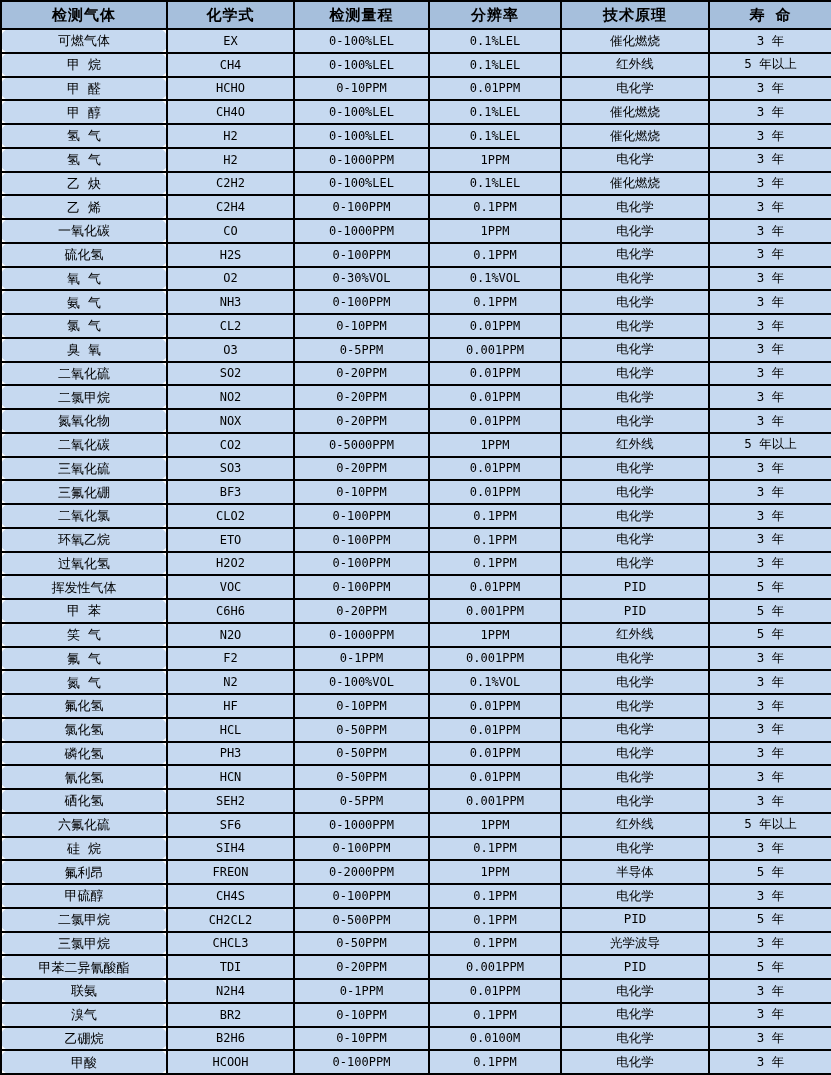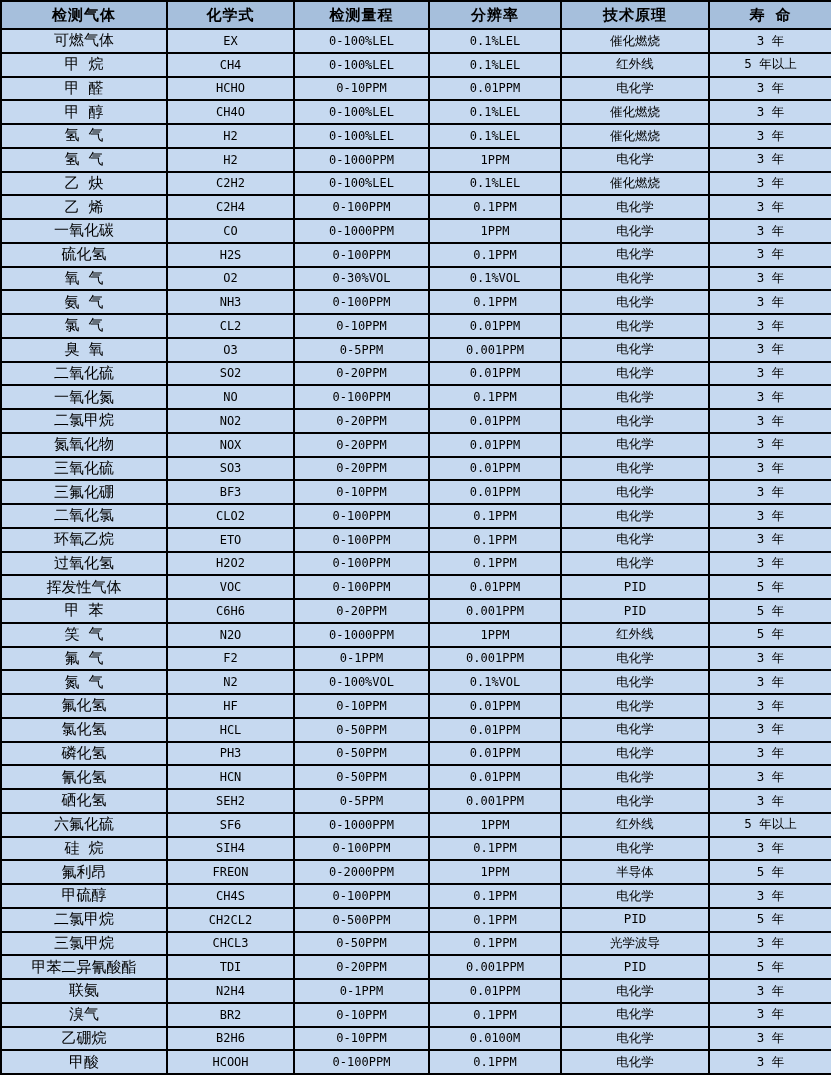--- a/index.html
+++ b/index.html
@@ -32,21 +32,21 @@
     font-weight:bold;
     height:26px;
     letter-spacing:1px;
   }
   .spec-table td{
     background:var(--row-bg);
     font-size:12px;
     height:21px;
     line-height:1;
   }
-  .spec-table td.cell-gas{font-size:15px;}
+  .spec-table td.cell-gas{font-size:13px;border-radius:9px;}
   .spec-table td.cell-principle,
   .spec-table td.cell-lifespan{font-size:12.5px;}
   col.c-gas{width:166px;}
   col.c-formula{width:127px;}
   col.c-range{width:135px;}
   col.c-resolution{width:132px;}
   col.c-principle{width:148px;}
   col.c-lifespan{width:123px;}
 </style>
 </head>
@@ -186,42 +186,42 @@
       </tr>
       <tr>
         <td class="cell-gas">二氧化硫</td>
         <td class="cell-formula">SO2</td>
         <td class="cell-range">0-20PPM</td>
         <td class="cell-resolution">0.01PPM</td>
         <td class="cell-principle">电化学</td>
         <td class="cell-lifespan">3 年</td>
       </tr>
       <tr>
-        <td class="cell-gas">一氧化氮</td>
-        <td class="cell-formula">NO</td>
-        <td class="cell-range">0-100PPM</td>
-        <td class="cell-resolution">0.1PPM</td>
-        <td class="cell-principle">电化学</td>
-        <td class="cell-lifespan">3 年</td>
-      </tr>
-      <tr>
         <td class="cell-gas">二氯甲烷</td>
         <td class="cell-formula">NO2</td>
         <td class="cell-range">0-20PPM</td>
         <td class="cell-resolution">0.01PPM</td>
         <td class="cell-principle">电化学</td>
         <td class="cell-lifespan">3 年</td>
       </tr>
       <tr>
         <td class="cell-gas">氮氧化物</td>
         <td class="cell-formula">NOX</td>
         <td class="cell-range">0-20PPM</td>
         <td class="cell-resolution">0.01PPM</td>
         <td class="cell-principle">电化学</td>
         <td class="cell-lifespan">3 年</td>
+      </tr>
+      <tr>
+        <td class="cell-gas">二氧化碳</td>
+        <td class="cell-formula">CO2</td>
+        <td class="cell-range">0-5000PPM</td>
+        <td class="cell-resolution">1PPM</td>
+        <td class="cell-principle">红外线</td>
+        <td class="cell-lifespan">5 年以上</td>
       </tr>
       <tr>
         <td class="cell-gas">三氧化硫</td>
         <td class="cell-formula">SO3</td>
         <td class="cell-range">0-20PPM</td>
         <td class="cell-resolution">0.01PPM</td>
         <td class="cell-principle">电化学</td>
         <td class="cell-lifespan">3 年</td>
       </tr>
       <tr>

